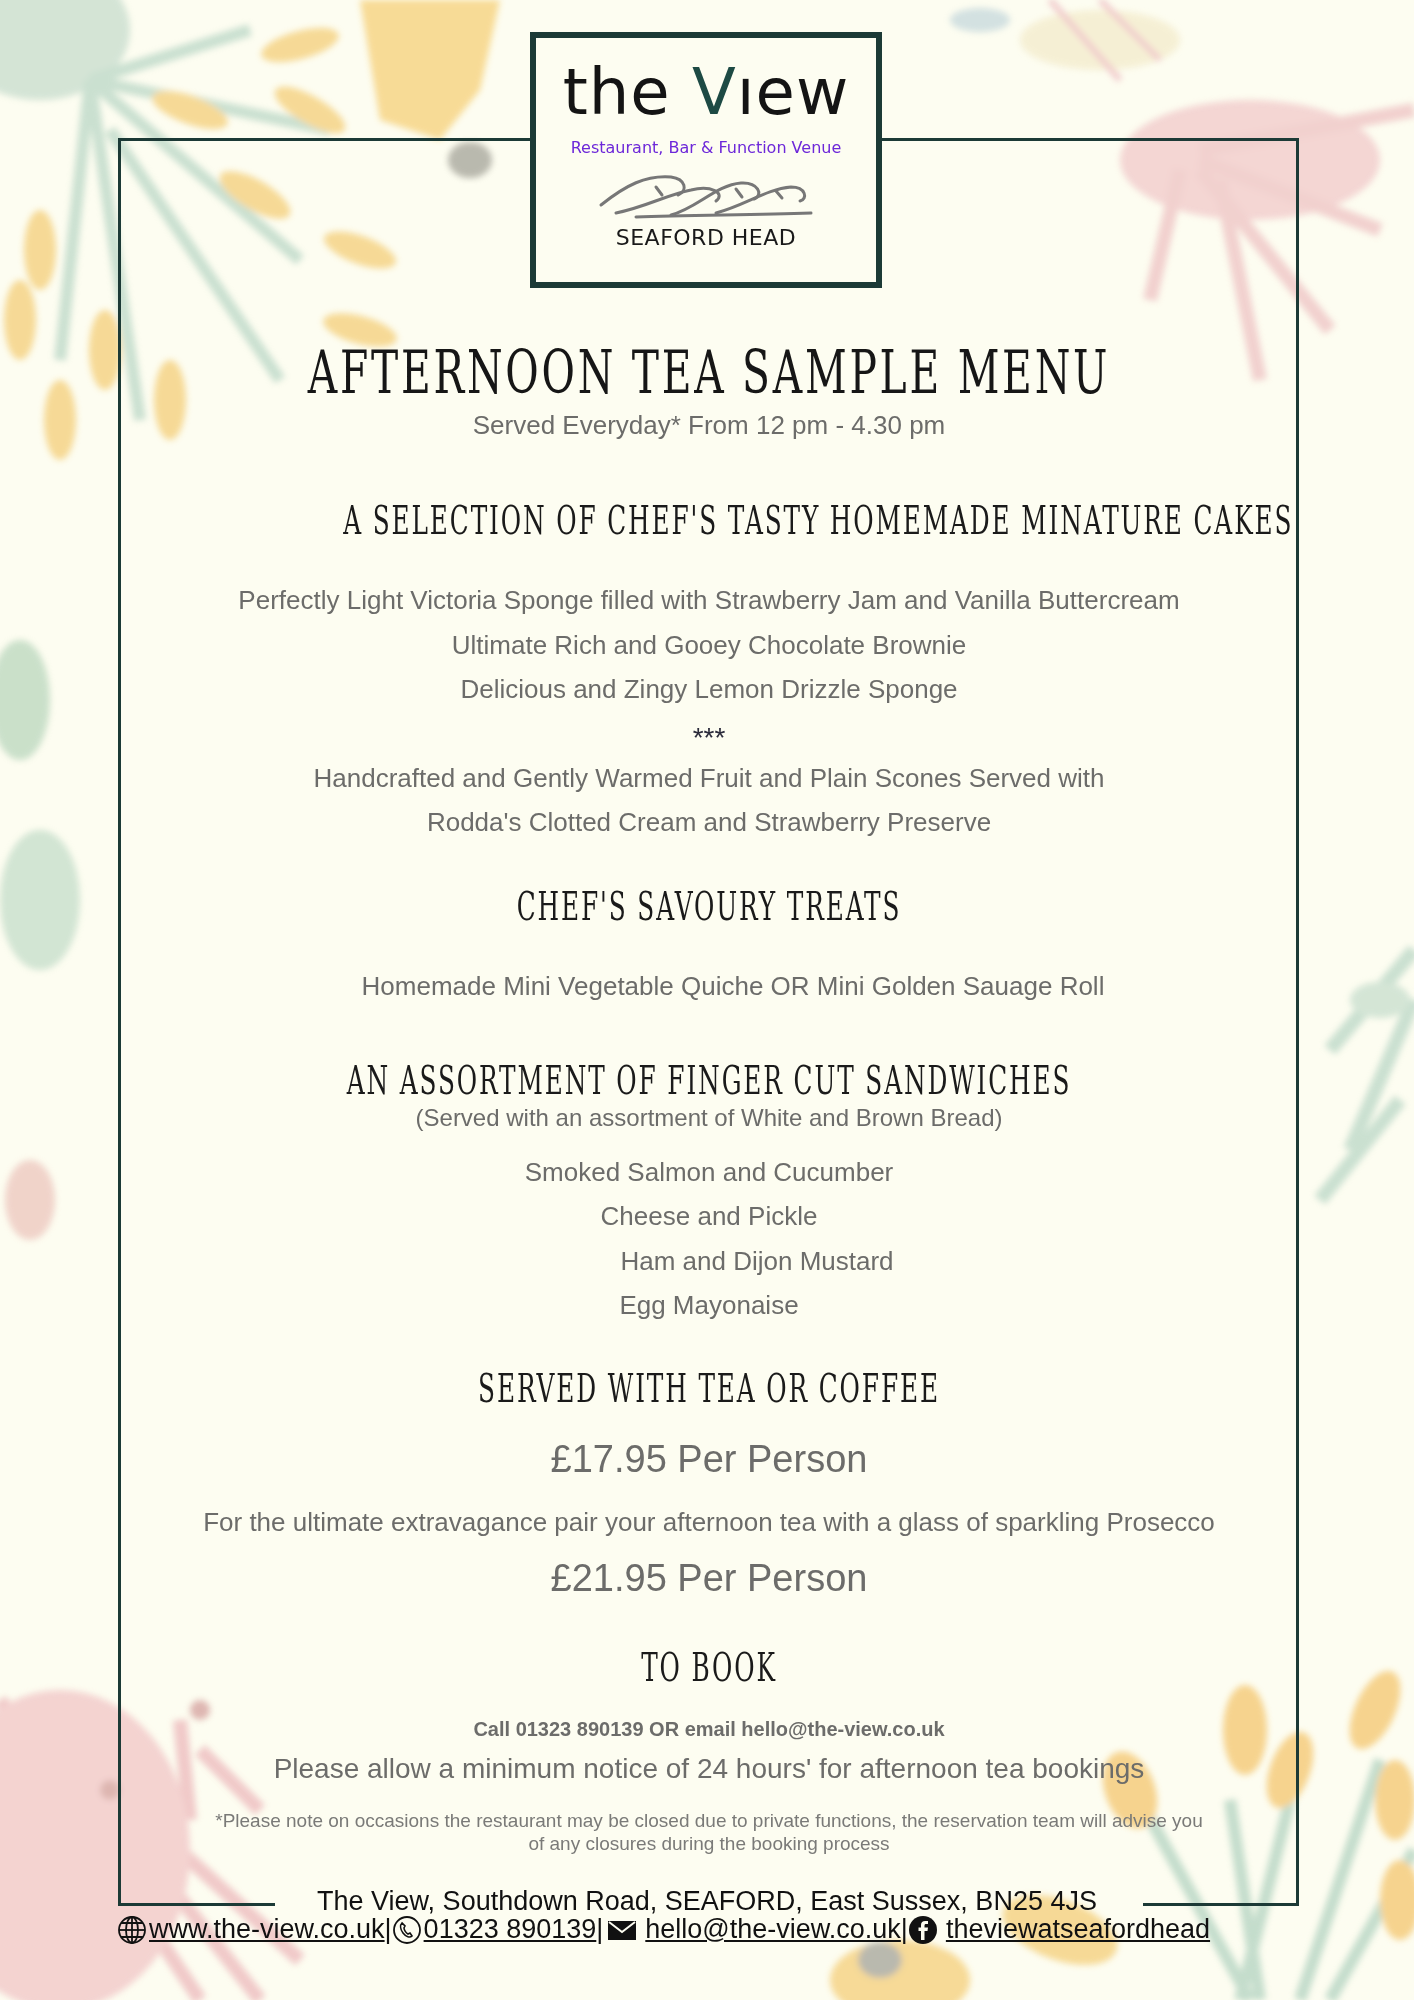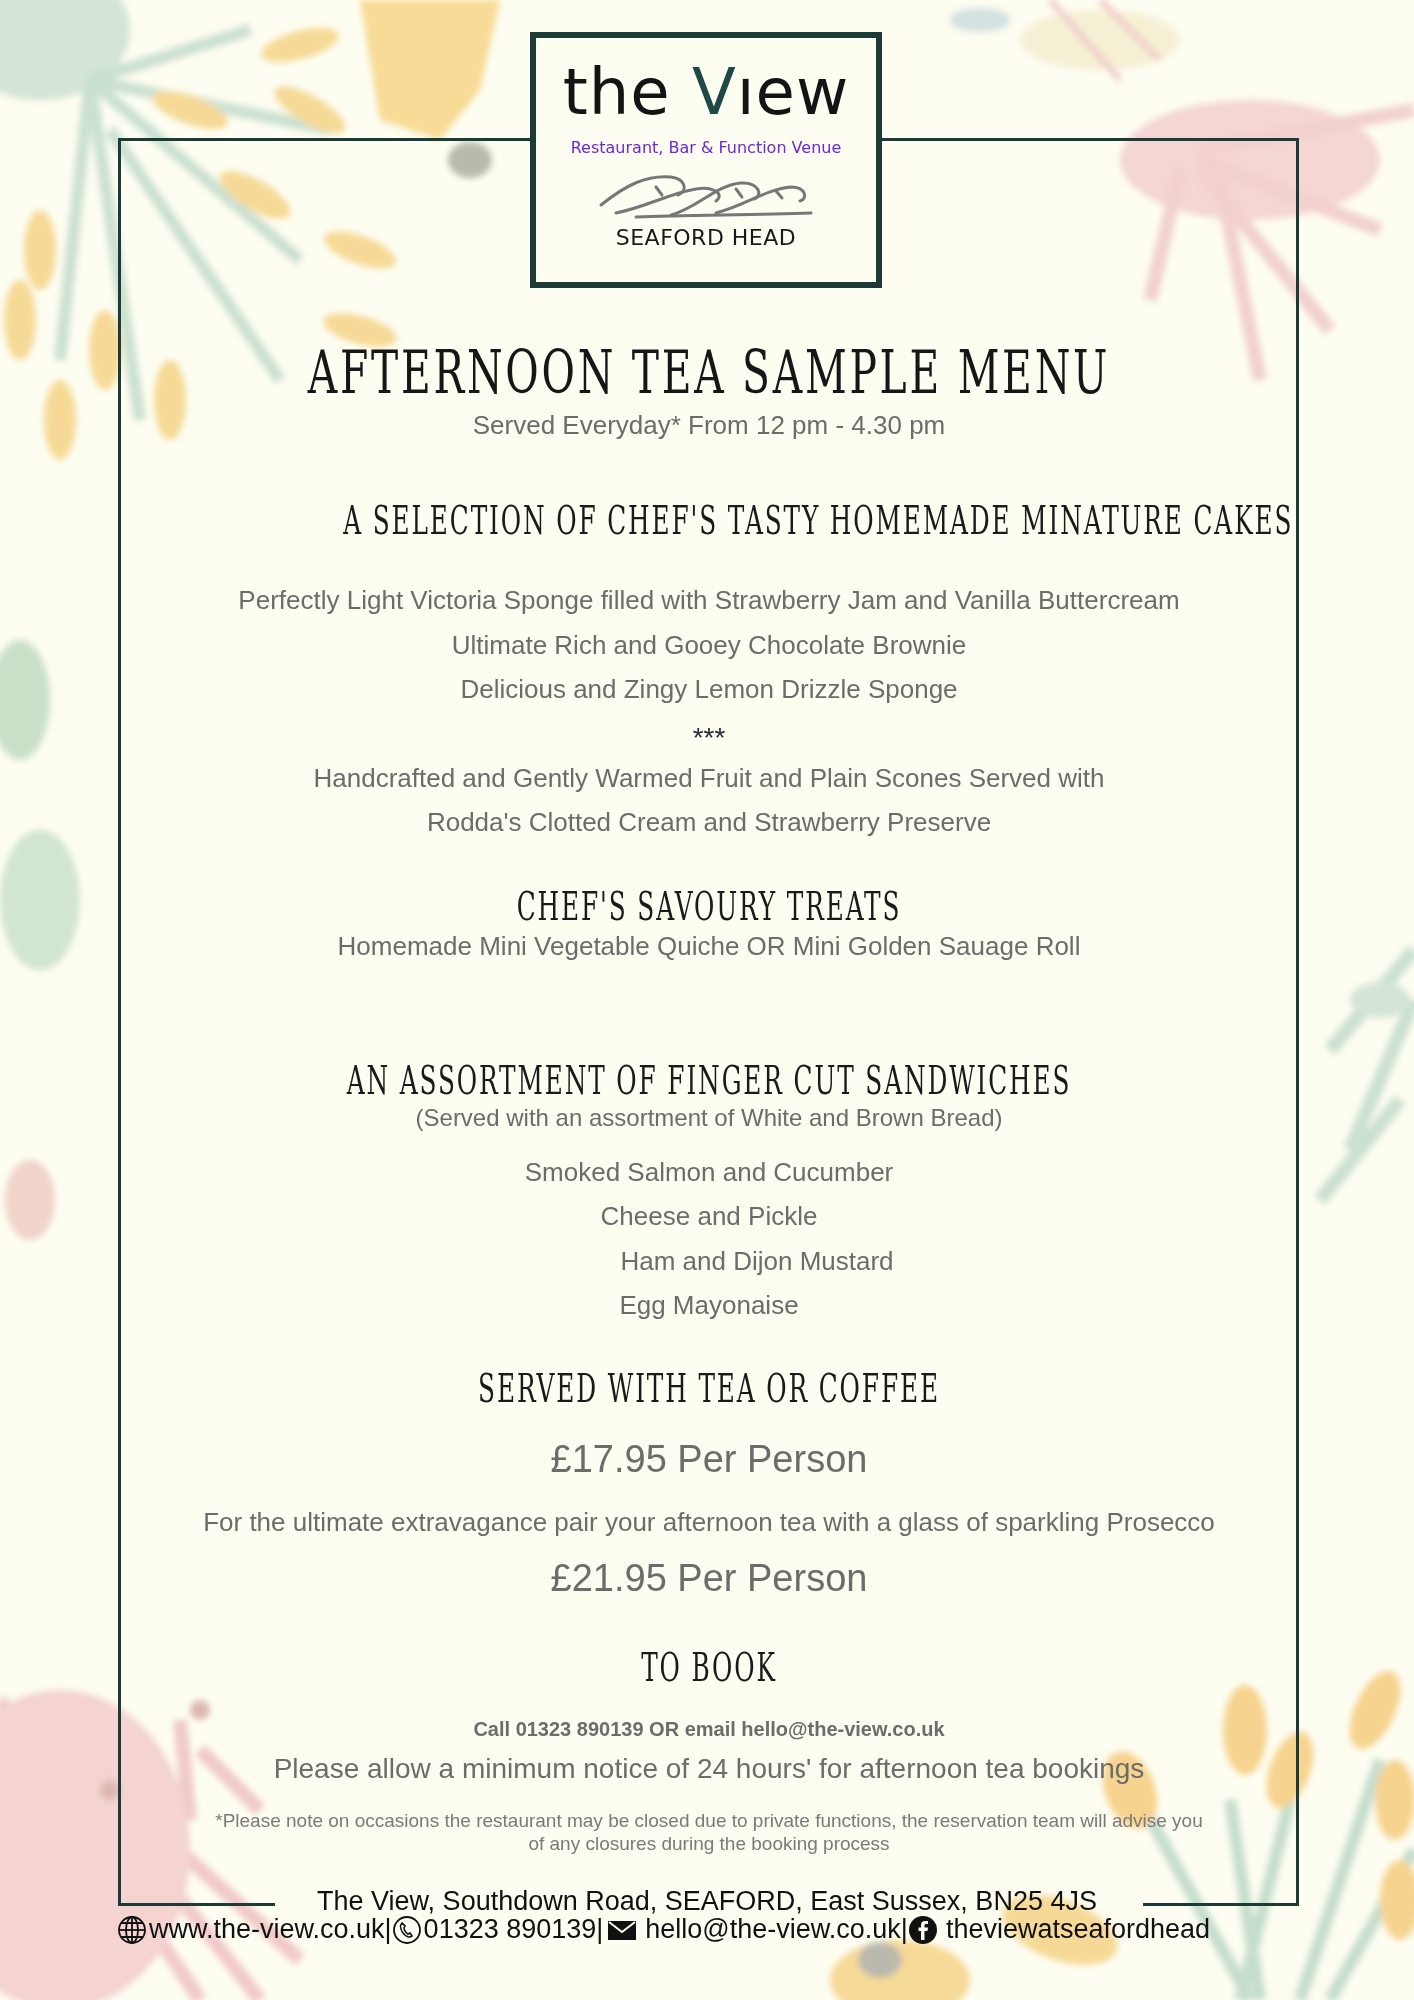--- a/index.html
+++ b/index.html
@@ -38,21 +38,21 @@
     transform: scaleX(0.62); transform-origin: center; letter-spacing: 3px; white-space: nowrap;
   }
   .item { position: absolute; left: 0; width: 100%; font-size: 26px; color: #6c6c6a; white-space: nowrap; }
   .stars { position: absolute; left: 0; width: 100%; font-size: 28px; color: #2a2a3a; }
   .price { position: absolute; left: 0; width: 100%; font-size: 38px; color: #6c6c6a; text-align: center; }
   .note { position: absolute; left: 0; width: 100%; font-size: 19px; color: #7a7a78; line-height: 22px; }
 
   .footer-addr { position: absolute; left: 0; width: 1414px; top: 1886px; text-align: center; font-size: 27px; color: #111; z-index: 3; }
   .footer-contact {
     position: absolute; left: 117px; top: 1914px; font-size: 27px; color: #111; z-index: 3;
-    display: flex; align-items: center; white-space: nowrap;
+    display: flex; align-items: center; white-space: nowrap; text-decoration: underline;
   }
   .footer-contact svg { margin-right: 2px; }
 </style>
 </head>
 <body>
 
 <svg class="bg" width="1414" height="2000" viewBox="0 0 1414 2000">
   <defs>
     <filter id="blur" x="-20%" y="-20%" width="140%" height="140%">
         <feGaussianBlur stdDeviation="3"></feGaussianBlur>
@@ -138,21 +138,21 @@
 
   <div class="heading" style="top:497px;">A SELECTION OF CHEF'S TASTY HOMEMADE MINATURE CAKES</div>
   <div class="item" style="top:585px;">Perfectly Light Victoria Sponge filled with Strawberry Jam and Vanilla Buttercream</div>
   <div class="item" style="top:630px;">Ultimate Rich and Gooey Chocolate Brownie</div>
   <div class="item" style="top:674px;">Delicious and Zingy Lemon Drizzle Sponge</div>
   <div class="stars" style="top:722px;">***</div>
   <div class="item" style="top:763px;">Handcrafted and Gently Warmed Fruit and Plain Scones Served with</div>
   <div class="item" style="top:807px;">Rodda's Clotted Cream and Strawberry Preserve</div>
 
   <div class="heading" style="top:883px;">CHEF'S SAVOURY TREATS</div>
-  <div class="item" style="top:931px;">Homemade Mini Vegetable Quiche OR Mini Golden Sauage Roll</div>
+  <div class="item" style="top:971px;padding-left:24px;">Homemade Mini Vegetable Quiche OR Mini Golden Sauage Roll</div>
 
   <div class="heading" style="top:1057px;">AN ASSORTMENT OF FINGER CUT SANDWICHES</div>
   <div class="item" style="top:1104px; font-size:24px;">(Served with an assortment of White and Brown Bread)</div>
   <div class="item" style="top:1157px;">Smoked Salmon and Cucumber</div>
   <div class="item" style="top:1201px;">Cheese and Pickle</div>
   <div class="item" style="top:1246px;padding-left:48px;">Ham and Dijon Mustard</div>
   <div class="item" style="top:1290px;">Egg Mayonaise</div>
 
   <div class="heading" style="top:1365px;">SERVED WITH TEA OR COFFEE</div>
   <div class="price" style="top:1438px;">£17.95 Per Person</div>

